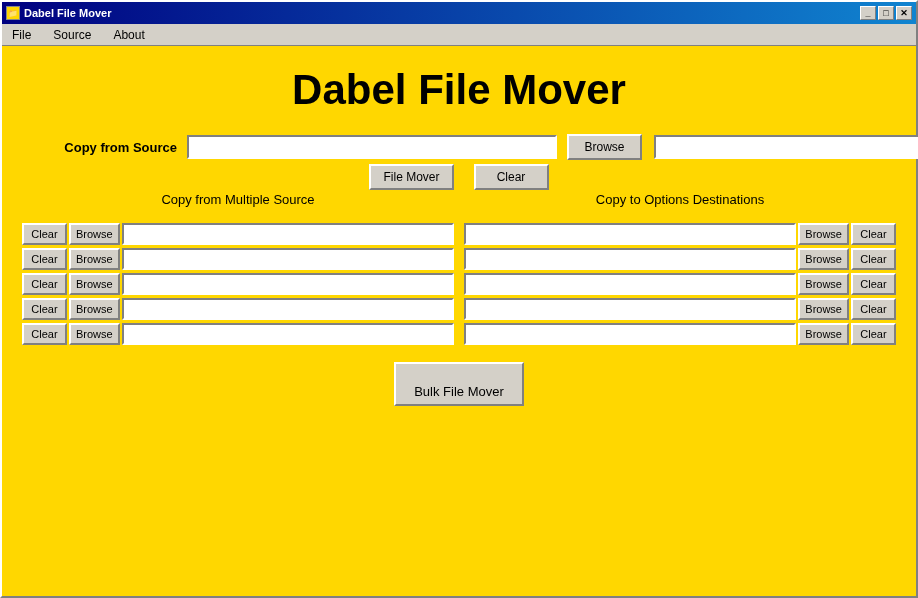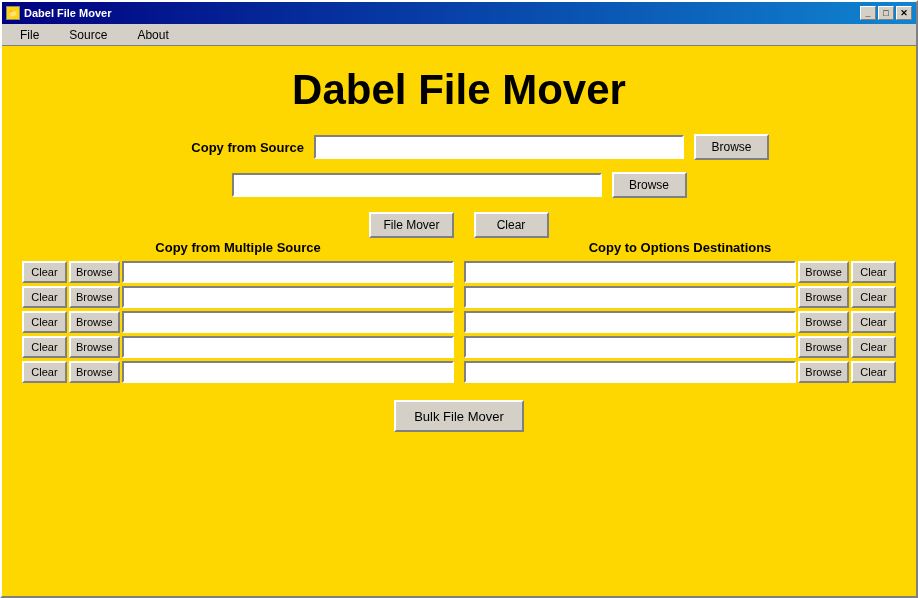--- a/index.html
+++ b/index.html
@@ -75,45 +75,43 @@
       align-items: center;
       padding: 0 4px;
       gap: 10px;
       border-bottom: 1px solid #808080;
     }
     .menu-item {
       font-size: 12px;
       padding: 2px 6px;
       cursor: pointer;
       color: #000;
-      margin-left: 8px;
     }
     .main-content {
       background: #ffd700;
       flex: 1;
       display: flex;
       flex-direction: column;
       align-items: center;
       padding: 10px 20px 15px 20px;
     }
     .app-title {
       font-size: 42px;
       font-weight: bold;
       color: #000;
       margin-bottom: 20px;
       margin-top: 10px;
       font-family: 'Arial', sans-serif;
     }
     .form-section {
       width: 100%;
       display: flex;
-      flex-direction: column;
+      flex-direction: row;
       align-items: center;
       gap: 12px;
-      margin-bottom: 10px;
     }
     .form-row {
       display: flex;
       align-items: center;
       gap: 10px;
     }
     .form-label {
       font-size: 13px;
       font-weight: bold;
       text-align: right;
@@ -157,23 +155,23 @@
       display: flex;
       gap: 10px;
     }
     .multi-col {
       flex: 1;
       display: flex;
       flex-direction: column;
     }
     .multi-col-title {
       font-size: 13px;
-      font-weight: bold;
+      font-weight: normal;
       text-align: center;
-      margin-bottom: 6px;
+      margin-bottom: 16px;
       color: #000;
     }
     .multi-row {
       display: flex;
       align-items: center;
       gap: 2px;
       margin-bottom: 3px;
     }
     .btn-sm {
       background: #d4d0c8;
@@ -220,21 +218,21 @@
       gap: 20px;
       margin-top: 14px;
     }
     .btn-large {
       background: #d4d0c8;
       border: 2px solid;
       border-top-color: #ffffff;
       border-left-color: #ffffff;
       border-right-color: #808080;
       border-bottom-color: #808080;
-      padding: 7px 18px;
+      padding: 20px 18px;
       font-size: 13px;
       cursor: pointer;
       min-width: 130px;
       height: 32px;
       font-family: 'Arial', sans-serif;
     }
   </style>
 </head>
 <body>
 

